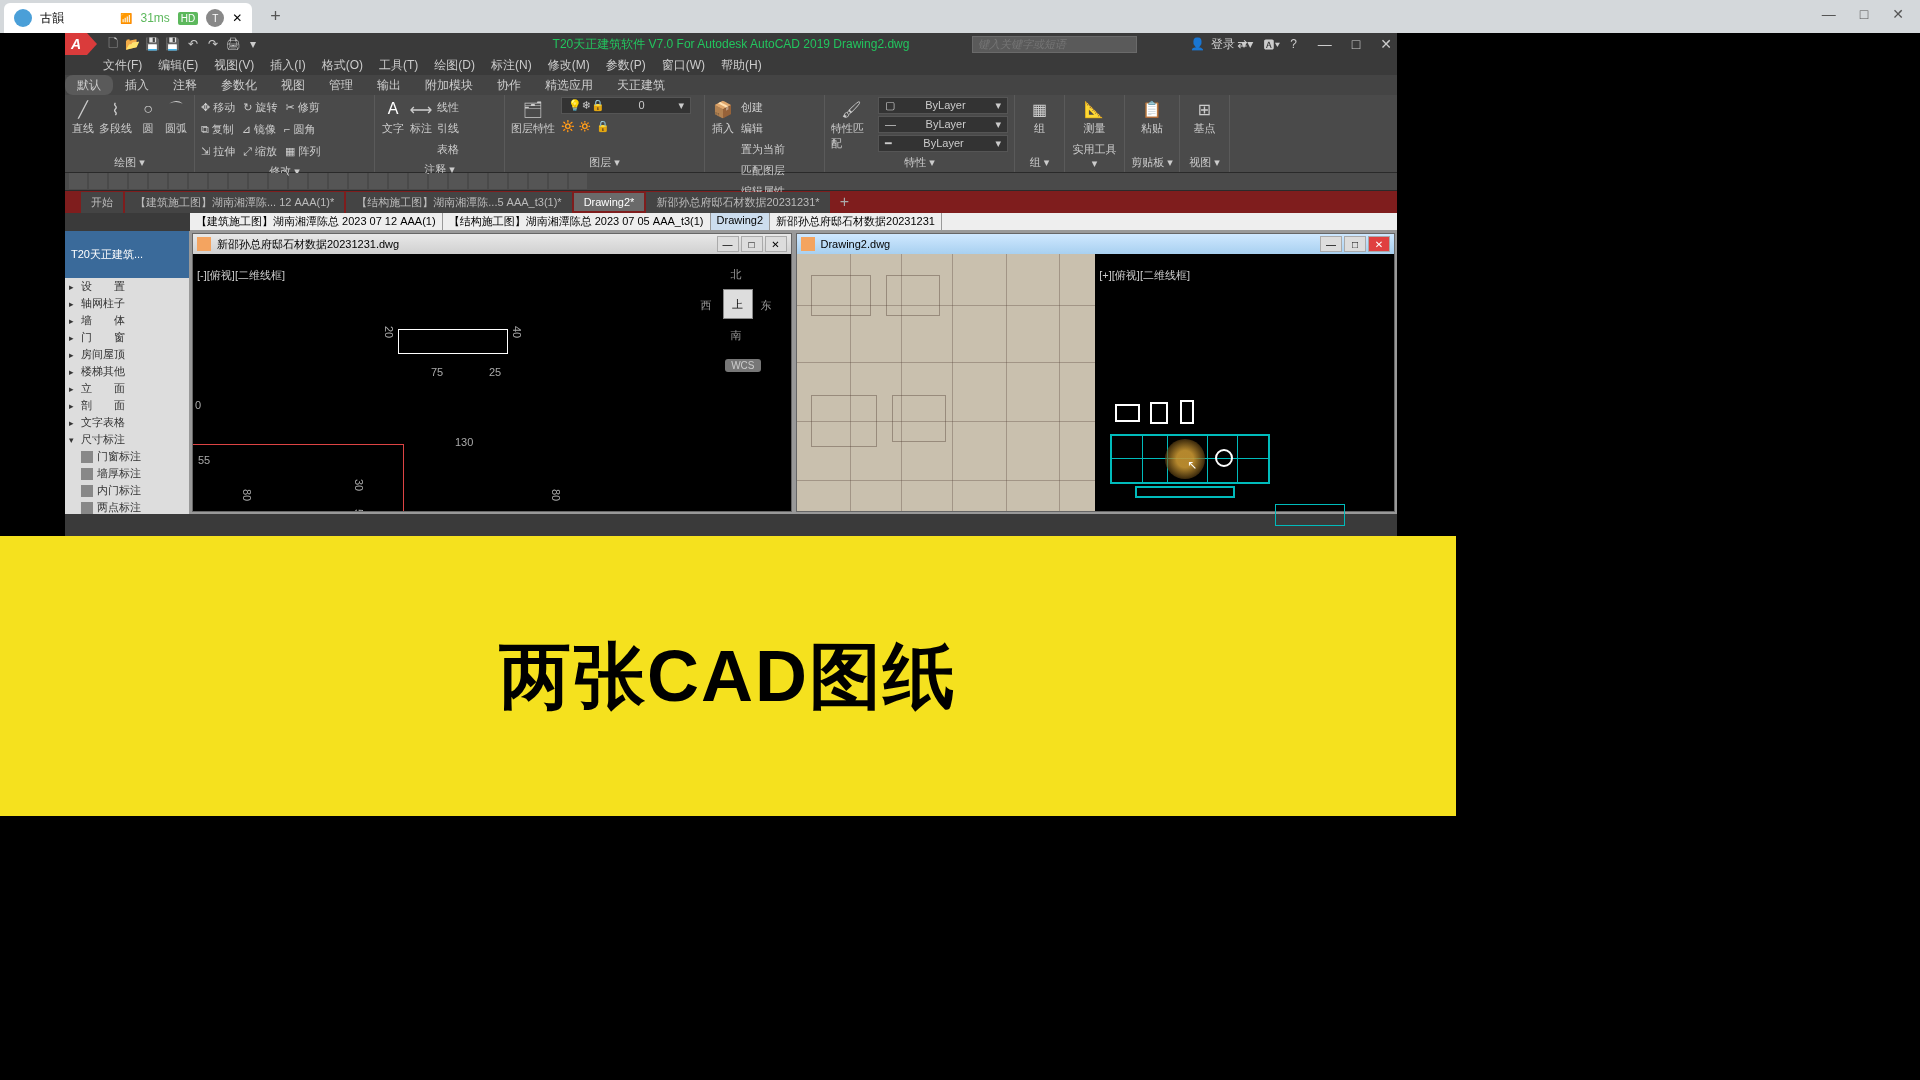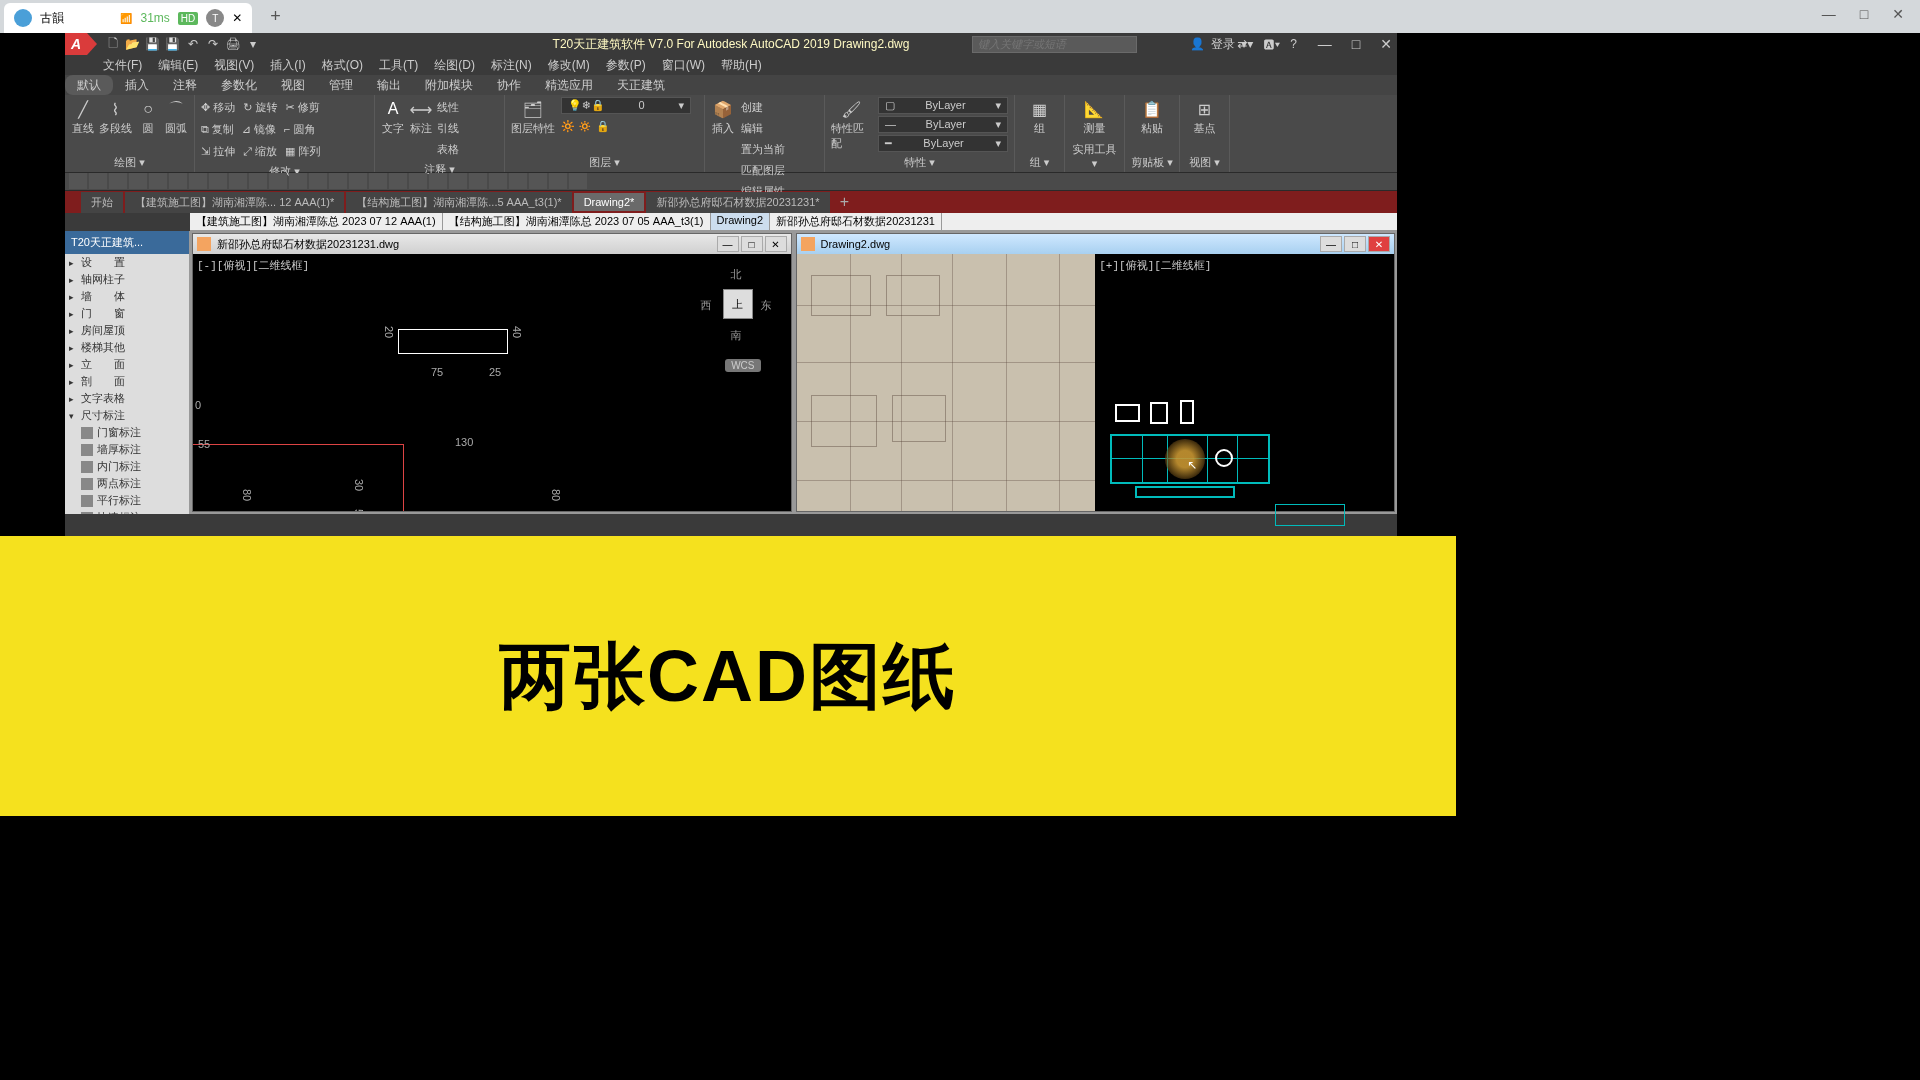--- a/index.html
+++ b/index.html
@@ -17,21 +17,21 @@
 .win-controls { position: absolute; right: 0; top: 0; display: flex; gap: 12px; padding: 4px 10px; color: #555; font-size: 14px; }
 .win-controls span { cursor: pointer; padding: 2px 6px; }
 
 .app-container { position: absolute; left: 65px; top: 33px; width: 1332px; height: 503px; background: #3a3a3a; }
 
 .titlebar { height: 22px; background: #3a3a3a; display: flex; align-items: center; position: relative; }
 .app-logo { width: 22px; height: 22px; background: #da3b3b; display: flex; align-items: center; justify-content: center; color: #fff; font-weight: bold; font-style: italic; font-size: 14px; position: relative; }
 .app-logo::after { content: ""; position: absolute; right: -10px; top: 0; border-left: 10px solid #da3b3b; border-top: 11px solid transparent; border-bottom: 11px solid transparent; }
 .qa-icons { display: flex; gap: 4px; margin-left: 18px; }
 .qa-icons span { width: 16px; height: 16px; display: inline-flex; align-items: center; justify-content: center; color: #ccc; font-size: 12px; cursor: pointer; }
-.title-text { position: absolute; left: 50%; transform: translateX(-50%); color: #fef9c3; font-size: 12px; }
+.title-text { position: absolute; left: 50%; transform: translateX(-50%); color: #22c55e; font-size: 12px; }
 .search-box { position: absolute; right: 260px; width: 165px; height: 17px; background: #5a5a5a; border: 1px solid #6a6a6a; color: #aaa; font-size: 11px; font-style: italic; padding: 0 5px; }
 .sign-area { position: absolute; right: 150px; color: #ccc; font-size: 12px; display: flex; align-items: center; gap: 6px; }
 .title-right-icons { position: absolute; right: 100px; color: #ccc; font-size: 12px; display: flex; gap: 10px; }
 .title-win-controls { position: absolute; right: 5px; display: flex; gap: 20px; color: #ccc; font-size: 14px; }
 .title-win-controls span { cursor: pointer; }
 
 .menubar { height: 20px; background: #3a3a3a; display: flex; padding: 0 30px; }
 .menubar span { color: #ccc; font-size: 12px; padding: 2px 8px; cursor: pointer; }
 
 .tabbar { height: 20px; background: #444; display: flex; }
@@ -54,36 +54,36 @@
 .doc-tab.active { background: #6a6a6a; color: #fff; }
 .doc-tabs-plus { color: #aaa; padding: 0 8px; cursor: pointer; }
 
 .doc-tabs2 { height: 18px; background: #eee; display: flex; gap: 0; border-bottom: 1px solid #999; font-size: 11px; }
 .doc-tab2 { border-right: 1px solid #999; padding: 1px 6px; cursor: pointer; }
 .doc-tab2.active { background: #cde; }
 
 .workspace { display: flex; height: calc(100% - 220px); }
 
 .side-panel { width: 125px; background: #ddd; border-right: 1px solid #999; display: flex; flex-direction: column; }
-.side-panel-title { background: #3a6a9a; color: #fff; font-size: 11px; padding: 4px 6px; display: flex; justify-content: space-between; }
+.side-panel-title { background: #3a6a9a; color: #fff; font-size: 11px; padding: 16px 6px; display: flex; justify-content: space-between; }
 .tool-tree { flex: 1; overflow: hidden; }
 .tool-tree-item { font-size: 11px; padding: 1px 4px; display: flex; align-items: center; gap: 4px; cursor: pointer; color:#333; }
 .tool-tree-item .arrow { width: 8px; font-size: 9px; }
 .tool-tree-item .tico { width: 12px; height: 12px; background: #888; }
 
 .drawings { flex: 1; display: flex; gap: 4px; background: #999; padding: 2px; }
 .drawing-window { flex: 1; background: #fff; display: flex; flex-direction: column; border: 1px solid #666; }
 .drawing-titlebar { height: 20px; background: linear-gradient(#e8e8e8,#d0d0d0); display: flex; align-items: center; padding: 0 4px; font-size: 11px; gap: 6px; }
 .drawing-titlebar .dwfile-icon { width: 14px; height: 14px; background: #f4a460; }
 .drawing-titlebar-spacer { flex: 1; }
 .drawing-win-btns { display: flex; gap: 2px; }
 .drawing-win-btns span { width: 22px; height: 16px; background: #ddd; border: 1px solid #aaa; display: flex; align-items: center; justify-content: center; font-size: 10px; cursor: pointer; }
 .drawing-win-btns span.close { background: #e04040; color: #fff; }
 .drawing-canvas { flex: 1; background: #000; position: relative; overflow: hidden; }
-.viewport-label { color: #ccc; font-size: 11px; padding: 4px 4px; font-family: Liberation Mono, monospace; }
+.viewport-label { color: #ccc; font-size: 11px; padding: 14px 4px; }
 .viewcube { position: absolute; right: 20px; top: 10px; width: 70px; height: 90px; }
 .viewcube-face { position: absolute; left: 22px; top: 25px; width: 30px; height: 30px; background: #ddd; border: 1px solid #888; display: flex; align-items: center; justify-content: center; font-size: 11px; }
 .viewcube-dir { position: absolute; color: #999; font-size: 11px; }
 .wcs-badge { position: absolute; right: 30px; top: 105px; background: #777; color: #ccc; font-size: 10px; padding: 1px 6px; border-radius: 3px; }
 
 .dim-line { position: absolute; color: #aaa; font-size: 11px; }
 .rect-shape { position: absolute; border: 1px solid #fff; }
 .red-line { position: absolute; background: #d44; }
 
 .img-bg { flex: 1; background: #c9c0ae; position: relative; }
@@ -484,21 +484,21 @@
           <div class="rect-shape" style="left:205px;top:75px;width:110px;height:25px"></div>
           <div class="dim-line" style="left:190px;top:72px;writing-mode:vertical-rl">20</div>
           <div class="dim-line" style="left:318px;top:72px;writing-mode:vertical-rl">40</div>
           <div class="dim-line" style="left:238px;top:112px">75</div>
           <div class="dim-line" style="left:296px;top:112px">25</div>
 
           <div class="red-line" style="left:0;top:190px;width:210px;height:1px"></div>
           <div class="red-line" style="left:210px;top:190px;width:1px;height:80px"></div>
 
           <div class="dim-line" style="left:2px;top:145px">0</div>
-          <div class="dim-line" style="left:5px;top:184px">55</div>
+          <div class="dim-line" style="left:5px;top:200px">55</div>
           <div class="dim-line" style="left:262px;top:182px">130</div>
           <div class="dim-line" style="left:160px;top:225px;writing-mode:vertical-rl">30</div>
           <div class="dim-line" style="left:160px;top:255px;writing-mode:vertical-rl">50</div>
           <div class="dim-line" style="left:48px;top:235px;writing-mode:vertical-rl">80</div>
           <div class="dim-line" style="left:357px;top:235px;writing-mode:vertical-rl">80</div>
 
           <div class="viewcube">
             <div class="viewcube-dir" style="left:30px;top:3px">北</div>
             <div class="viewcube-dir" style="left:30px;top:64px">南</div>
             <div class="viewcube-dir" style="left:0;top:34px">西</div>

